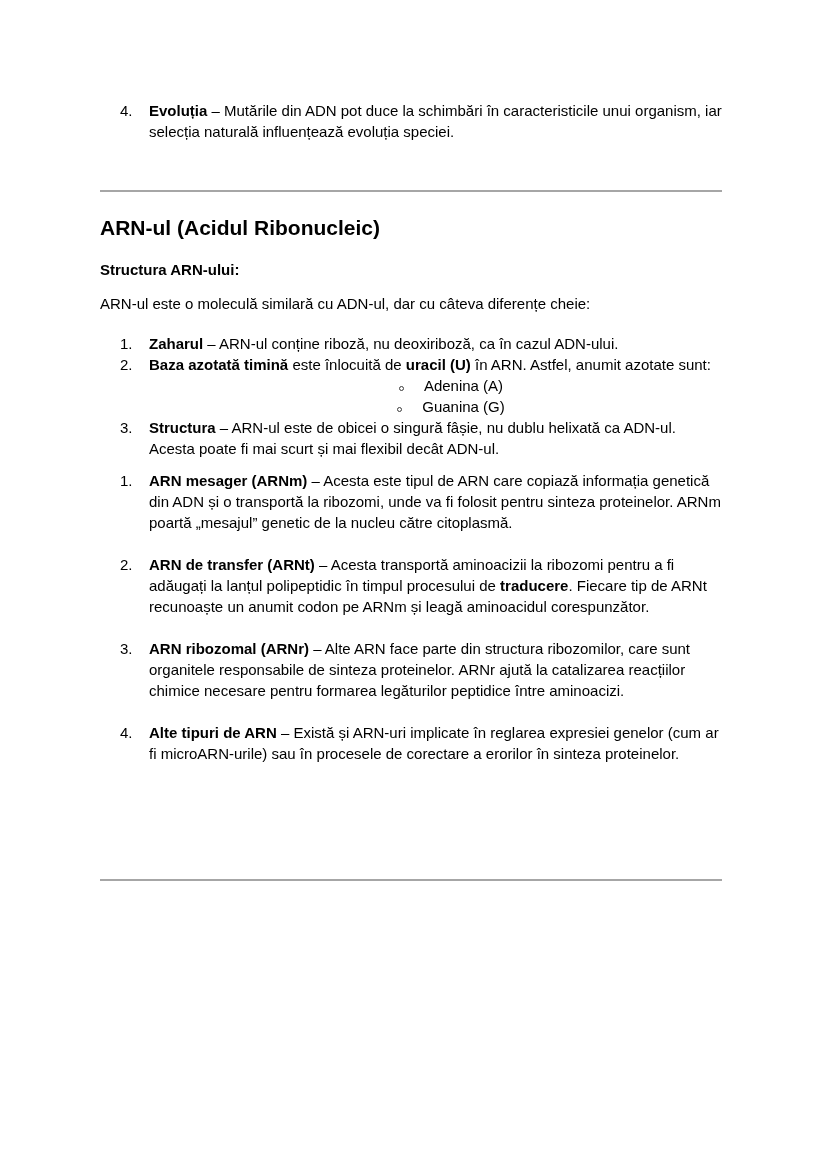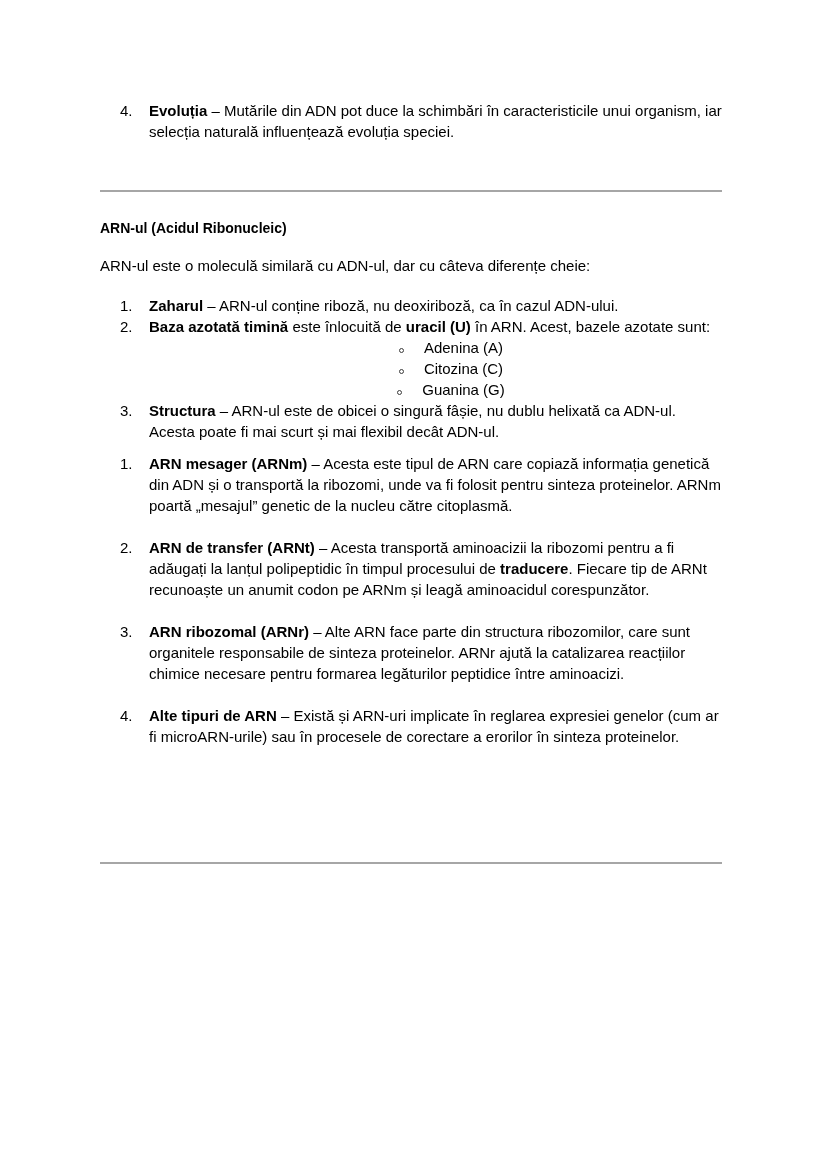--- a/index.html
+++ b/index.html
@@ -31,21 +31,21 @@
   .divider{
     border:none;
     height:0;
     border-top:2px solid var(--divider);
     margin:0;
   }
   .divider.first{ margin-top:48px; }
   .divider.last{ margin-top:115px; }
   
   .section-title{
-    font-size:14px;
+    font-size:21px;
     line-height:28px;
     font-weight:700;
     margin:22px 0 0 0;
   }
   .subhead{
     font-weight:700;
     margin:17px 0 0 0;
   }
   .para{ margin:13px 0 0 0; }
   .para.functions-intro{ margin-top:14px; }
@@ -89,40 +89,37 @@
       <div class="li">
         <span class="marker">4.</span>
         <span class="li-text rich"><span class="b">Evoluția</span><span> – Mutările din ADN pot duce la schimbări în caracteristicile unui organism, iar selecția naturală influențează evoluția speciei.</span></span>
       </div>
     </div>
 
     <hr class="divider first">
 
     <h1 class="section-title">ARN-ul (Acidul Ribonucleic)</h1>
 
+    <p class="subhead">Structura ARN-ului:</p>
 
     <p class="para structure-intro">ARN-ul este o moleculă similară cu ADN-ul, dar cu câteva diferențe cheie:</p>
 
     <div class="nlist structure">
       <div class="li">
         <span class="marker">1.</span>
         <span class="li-text rich"><span class="b">Zaharul</span><span> – ARN-ul conține riboză, nu deoxiriboză, ca în cazul ADN-ului.</span></span>
       </div>
       <div class="li">
         <span class="marker">2.</span>
-        <span class="li-text rich"><span class="b">Baza azotată timină</span><span> este înlocuită de </span><span class="b">uracil (U)</span><span> în ARN. Acest, bazele azotate sunt:</span></span>
+        <span class="li-text rich"><span class="b">Baza azotată timină</span><span> este înlocuită de </span><span class="b">uracil (U)</span><span> în ARN. Astfel, anumit azotate sunt:</span></span>
       </div>
       <div class="sublist">
         <div class="sub-li">
           <span class="sub-marker"><span class="circle-bullet"></span></span>
           <span class="li-text">Adenina (A)</span>
-        </div>
-        <div class="sub-li">
-          <span class="sub-marker"><span class="circle-bullet"></span></span>
-          <span class="li-text">Citozina (C)</span>
         </div>
         <div class="sub-li">
           <span class="sub-marker"><span class="circle-bullet"></span></span>
           <span class="li-text">Guanina (G)</span>
         </div>
       </div>
       <div class="li">
         <span class="marker">3.</span>
         <span class="li-text rich"><span class="b">Structura</span><span> – ARN-ul este de obicei o singură fâșie, nu dublu helixată ca ADN-ul. Acesta poate fi mai scurt și mai flexibil decât ADN-ul.</span></span>
       </div>

